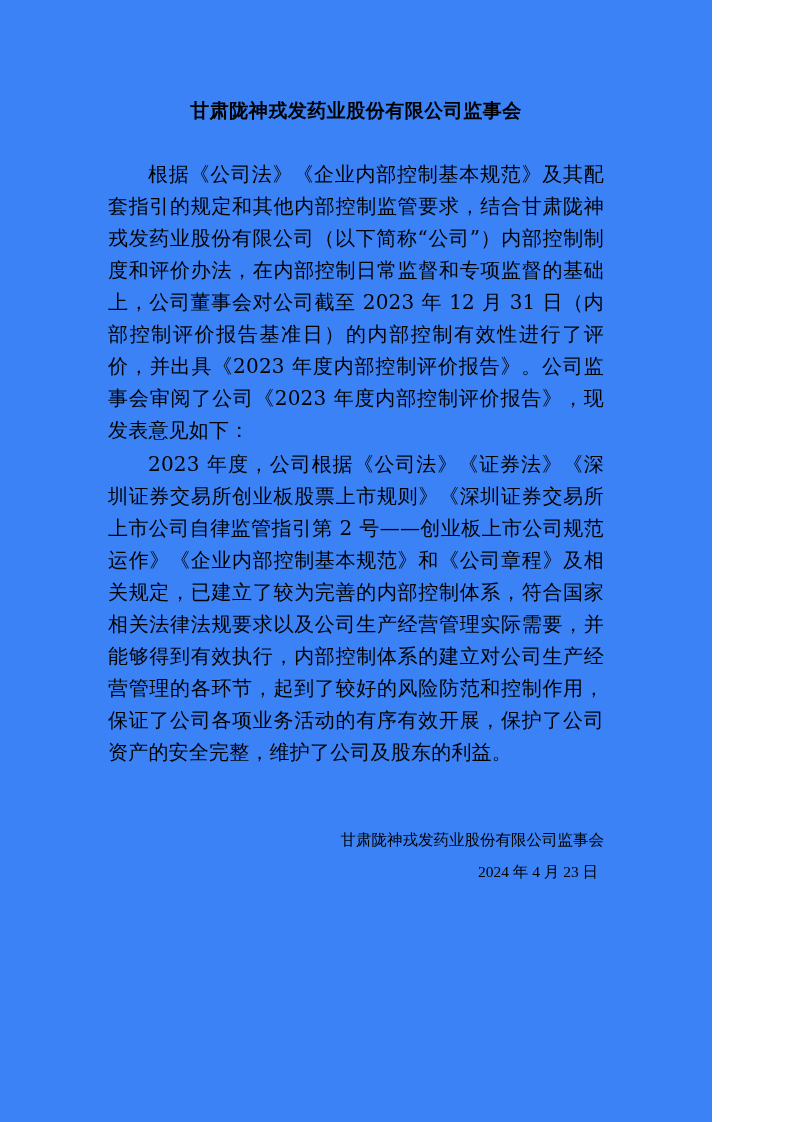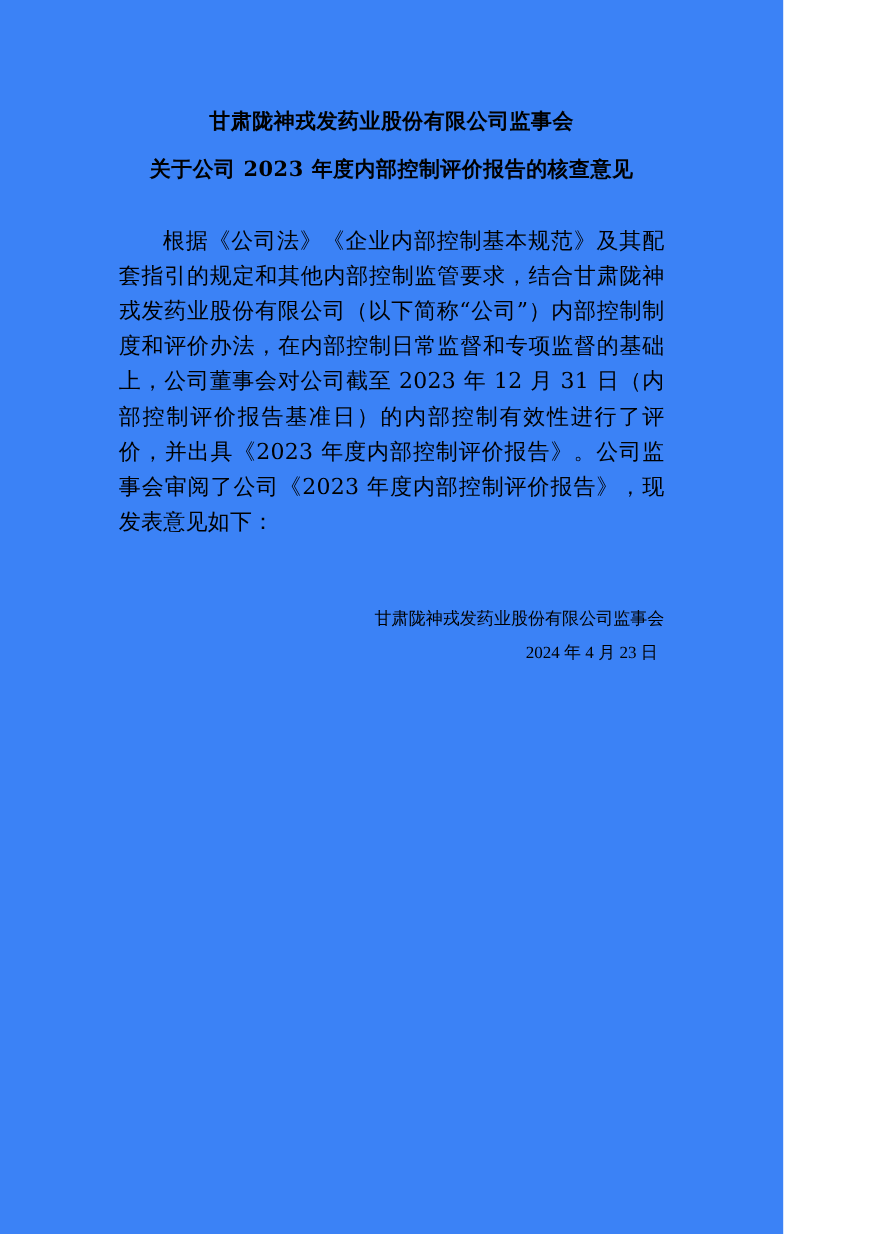--- a/index.html
+++ b/index.html
@@ -62,25 +62,25 @@
     font-family: Liberation Serif, serif;
   }
 </style>
 </head>
 <body>
 
 <div class="page">
 
   <div class="doc-title">
     <span class="title-line">甘肃陇神戎发药业股份有限公司监事会</span>
-    <span class="title-line">关于公司 2023 年度内部控制评价报告的核查意见</span>
   </div>
 
   <div class="body-block">
     <p class="para">根据《公司法》《企业内部控制基本规范》及其配套指引的规定和其他内部控制监管要求，结合甘肃陇神戎发药业股份有限公司（以下简称“公司”）内部控制制度和评价办法，在内部控制日常监督和专项监督的基础上，公司董事会对公司截至 2023 年 12 月 31 日（内部控制评价报告基准日）的内部控制有效性进行了评价，并出具《2023 年度内部控制评价报告》。公司监事会审阅了公司《2023 年度内部控制评价报告》，现发表意见如下：</p>
+    <p class="para">2023 年度，公司根据《公司法》《证券法》《深圳证券交易所创业板股票上市规则》《深圳证券交易所上市公司自律监管指引第 2 号——创业板上市公司规范运作》《企业内部控制基本规范》和《公司章程》及相关规定，已建立了较为完善的内部控制体系，符合国家相关法律法规要求以及公司生产经营管理实际需要，并能够得到有效执行，内部控制体系的建立对公司生产经营管理的各环节，起到了较好的风险防范和控制作用，保证了公司各项业务活动的有序有效开展，保护了公司资产的安全完整，维护了公司及股东的利益。</p>
   </div>
 
   <div class="signature">
     <span class="sig-line">甘肃陇神戎发药业股份有限公司监事会</span>
     <span class="sig-date">2024 年 4 月 23 日</span>
   </div>
 
 </div>
 
 </body></html>

